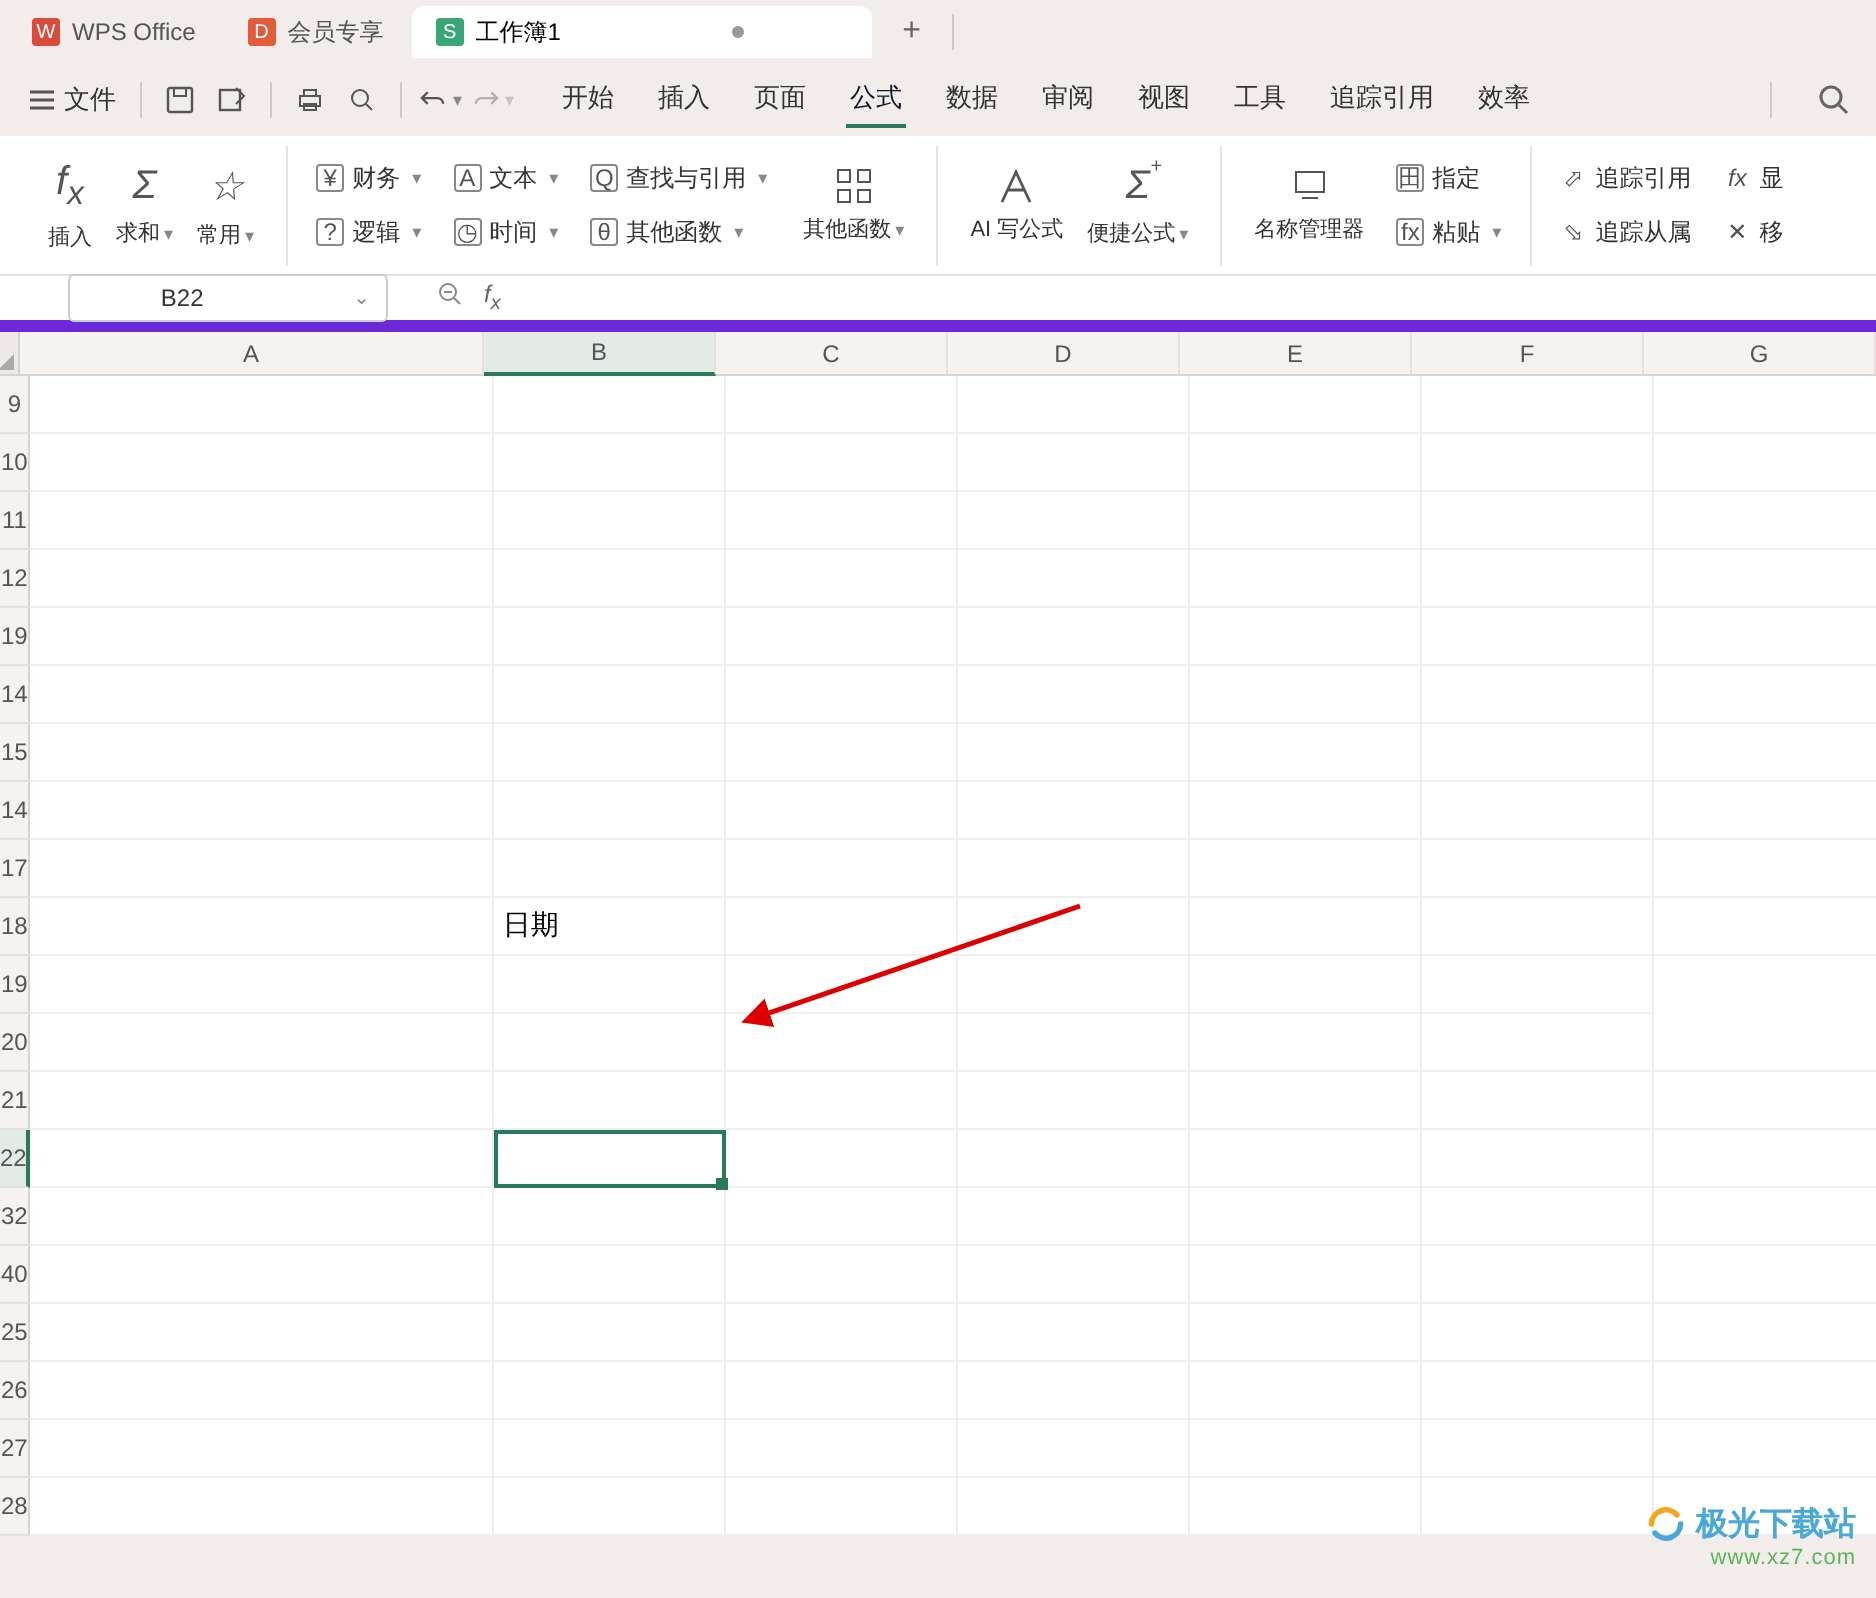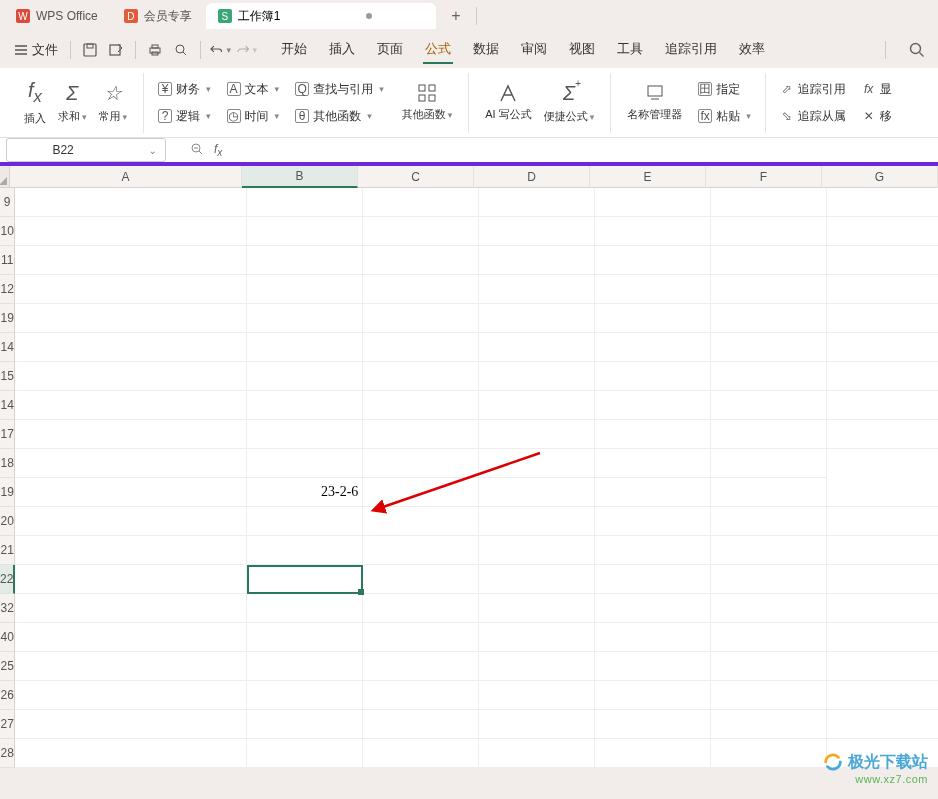--- a/index.html
+++ b/index.html
@@ -19,37 +19,37 @@
 .add-tab { width: 20px; height: 20px; display: flex; align-items: center; justify-content: center; font-size: 16px; color: #666; margin-left: 8px; cursor: pointer; }
 .tab-divider { width: 1px; height: 18px; background: #ccc; margin: 0 8px; }
 
 
 .menu-row { height: 36px; display: flex; align-items: center; padding: 0 8px; }
 .menu-icon-btn { width: 22px; height: 22px; display: flex; align-items: center; justify-content: center; color: #555; cursor: pointer; margin: 0 2px; }
 .menu-file { display: flex; align-items: center; gap: 4px; font-size: 13px; color: #333; padding: 0 6px; cursor: pointer; }
 .menu-sep { width: 1px; height: 18px; background: #d0c8c5; margin: 0 6px; }
 .menu-tabs { display: flex; gap: 18px; margin-left: 20px; }
 .menu-tab { font-size: 13px; color: #333; padding: 4px 2px; cursor: pointer; }
-.menu-tab.active { color: #a16207; border-bottom: 2px solid #2a7a5a; }
+.menu-tab.active { color: #0f172a; border-bottom: 2px solid #2a7a5a; }
 .menu-right { margin-left: auto; display: flex; align-items: center; gap: 12px; }
 .search-icon { width: 18px; height: 18px; }
 
 
 .ribbon { background: #fff; height: 70px; display: flex; align-items: center; padding: 0 8px; border-bottom: 1px solid #e5e0de; }
 .ribbon-group { display: flex; align-items: center; padding: 0 10px; height: 60px; border-right: 1px solid #e8e3e1; }
 .ribbon-group:last-child { border-right: none; }
 .ribbon-big-btn { display: flex; flex-direction: column; align-items: center; justify-content: center; gap: 4px; padding: 0 6px; cursor: pointer; font-size: 11px; color: #333; }
 .ribbon-big-icon { font-size: 20px; color: #555; font-style: italic; }
 .ribbon-col { display: flex; flex-direction: column; gap: 6px; }
 .ribbon-small-btn { display: flex; align-items: center; gap: 4px; font-size: 12px; color: #333; cursor: pointer; padding: 2px 4px; white-space: nowrap; }
 .ribbon-small-icon { width: 14px; height: 14px; display: inline-flex; align-items: center; justify-content: center; font-size: 12px; color: #555; border: 1px solid #888; border-radius: 2px; }
 .chev { font-size: 9px; color: #888; margin-left: 2px; }
 
 
-.formula-row { background: #fff; height: 28px; display: flex; align-items: center; border-bottom: 4px solid #6d28d9; }
+.formula-row { background: #fff; height: 28px; display: flex; align-items: center; border-bottom: 6px solid #6d28d9; padding-left: 28px; }
 .name-box { width: 160px; height: 24px; border: 1px solid #ccc; border-radius: 3px; margin-left: 6px; display: flex; align-items: center; padding: 0 8px; font-size: 12px; color: #333; position: relative; }
 .name-box .chev-down { margin-left: auto; font-size: 10px; color: #888; }
 .fx-btn { margin-left: 24px; display: flex; align-items: center; gap: 10px; }
 .fx-icon { font-size: 12px; color: #666; cursor: pointer; }
 .fx-label { font-size: 12px; color: #666; font-style: italic; }
 
 
 .grid-wrap { background: #fff; position: relative; }
 .col-headers { display: flex; height: 22px; background: #f5f2f0; }
 .corner { width: 42px; border-right: 1px solid #d8d3d0; border-bottom: 1px solid #d8d3d0; background: #eee9e6; position: relative; }
@@ -423,29 +423,29 @@
           <div class="cell ca"></div>
           <div class="cell"></div>
           <div class="cell"></div>
           <div class="cell"></div>
           <div class="cell"></div>
           <div class="cell"></div>
           <div class="cell"></div>
         </div>
         <div class="cell-row">
           <div class="cell ca"></div>
-          <div class="cell"></div>
-          <div class="cell"></div>
-          <div class="cell"></div>
-          <div class="cell"></div>
-          <div class="cell"></div>
-        </div>
-        <div class="cell-row">
-          <div class="cell ca"></div>
-          <div class="cell right">23-2-6</div>
+          <div class="cell">日期</div>
+          <div class="cell"></div>
+          <div class="cell"></div>
+          <div class="cell"></div>
+          <div class="cell"></div>
+          <div class="cell"></div>
+        </div>
+        <div class="cell-row">
+          <div class="cell ca"></div>
           <div class="cell"></div>
           <div class="cell"></div>
           <div class="cell"></div>
           <div class="cell"></div>
           <div class="cell"></div>
         </div>
         <div class="cell-row">
           <div class="cell ca"></div>
           <div class="cell"></div>
           <div class="cell"></div>

